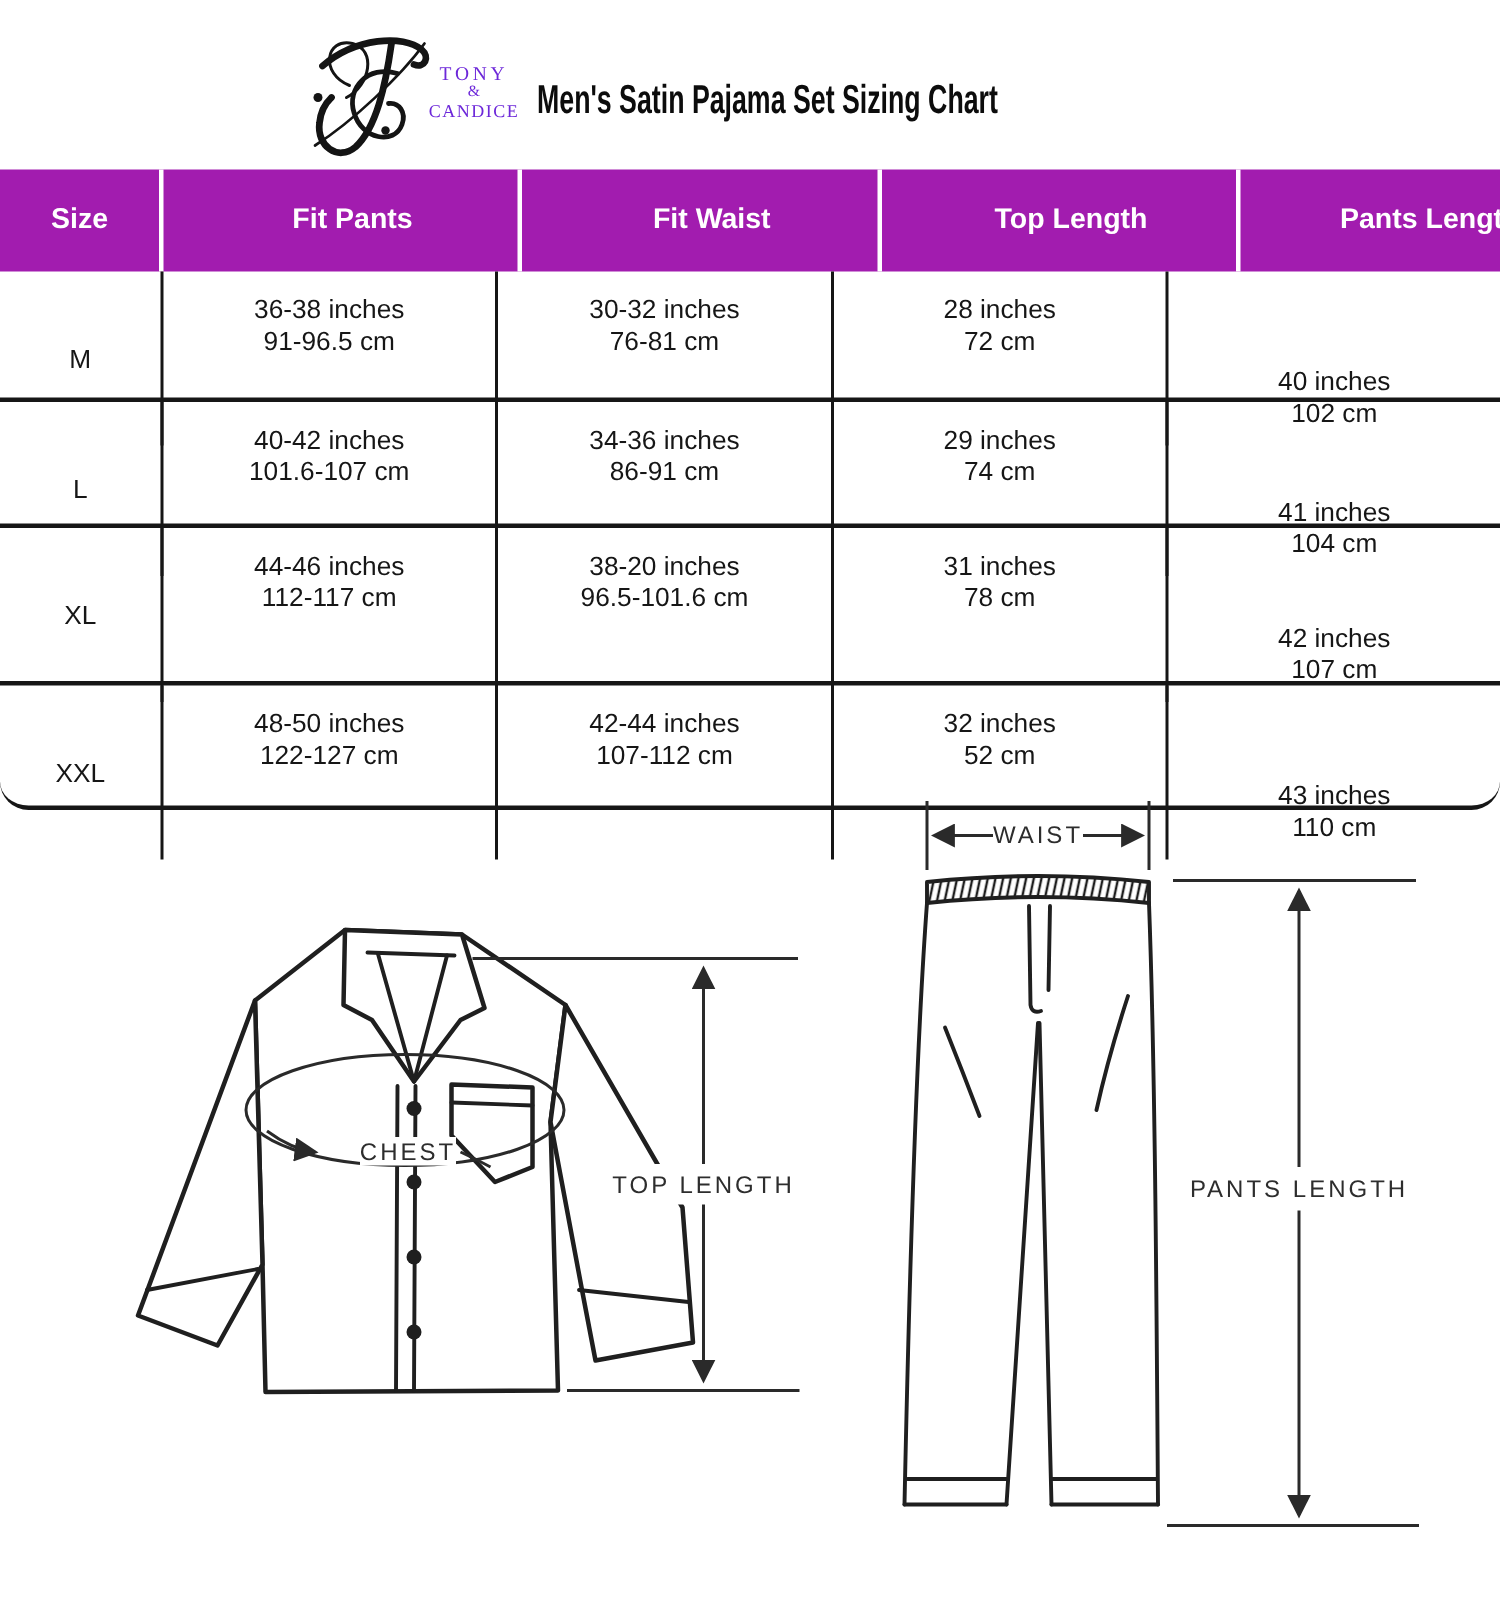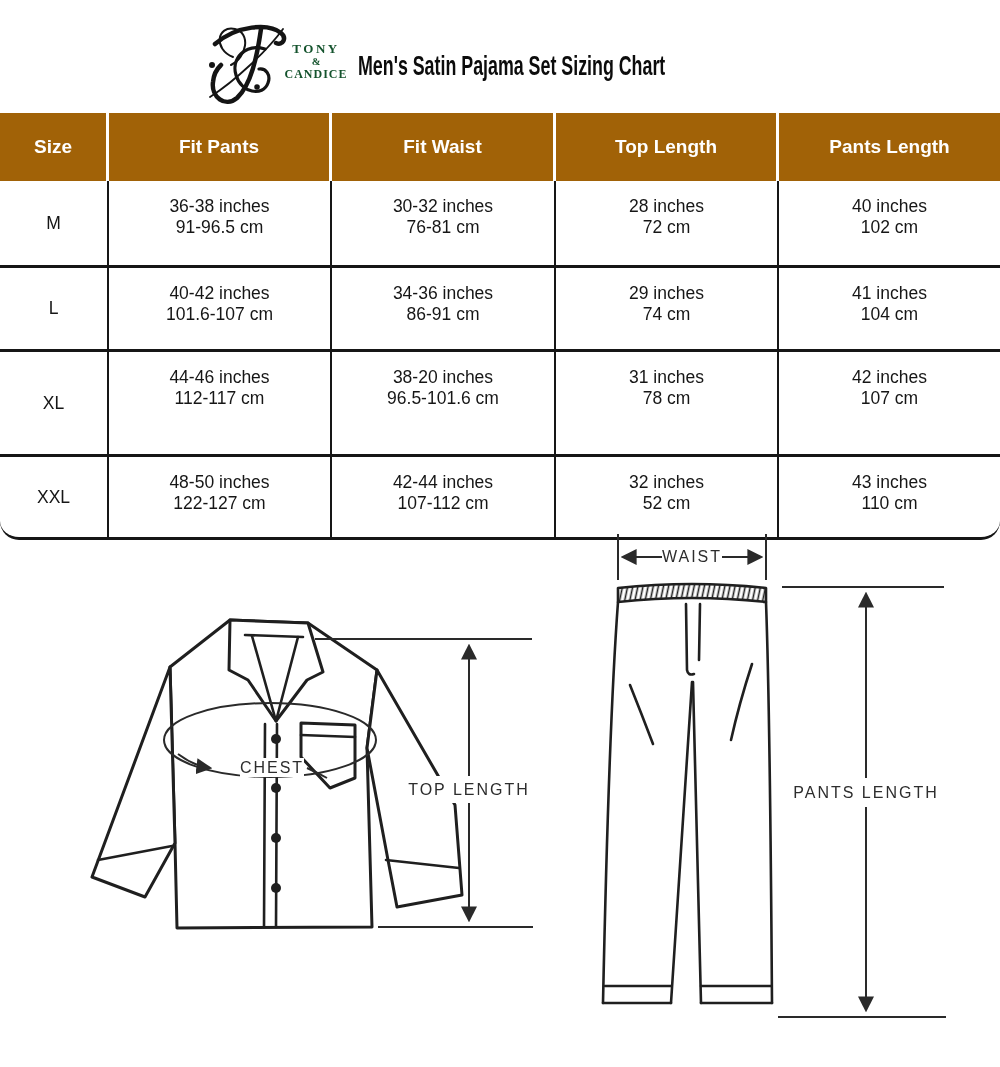--- a/index.html
+++ b/index.html
@@ -2,41 +2,41 @@
 <html><head>
 <meta charset="utf-8">
 <style>
   html,body{margin:0;padding:0;background:#ffffff;}
   .page{position:relative;width:1000px;height:1067px;background:#ffffff;overflow:hidden;
         font-family:"Liberation Sans",sans-serif;color:#161616;}
 
   
   .logo-svg{position:absolute;left:203px;top:17px;}
   .brand{position:absolute;left:284px;top:42px;width:64px;text-align:center;
-         font-family:"Liberation Serif",serif;color:#14532d;line-height:1.05;font-weight:bold;}
+         font-family:"Liberation Serif",serif;color:#6d28d9;line-height:1.05;}
   .brand .t{font-size:13px;letter-spacing:2.5px;}
   .brand .amp{font-size:10.5px;}
   .brand .c{font-size:12px;letter-spacing:1px;margin-top:1px;}
   .title{position:absolute;left:358px;top:52px;height:28px;line-height:28px;
          font-weight:700;font-size:27px;color:#0c0c0c;white-space:nowrap;
          transform:scaleX(0.66);transform-origin:left center;}
 
   
   .sizing-table{position:absolute;left:0;top:113px;width:1000px;}
   .grid-row{display:grid;grid-template-columns:109px 223px 224px 223px 221px;box-sizing:border-box;}
-  .thead{height:68px;background:#a16207;color:#ffffff;}
+  .thead{height:68px;background:#a21caf;color:#ffffff;gap:16px;}
   .thead .th{display:flex;align-items:center;justify-content:center;
              font-weight:700;font-size:19px;border-right:3px solid #ffffff;}
   .thead .th:last-child{border-right:none;}
   .trow{border-bottom:3px solid #161616;}
   .trow.r1{height:87px;} .trow.r2{height:84px;} .trow.r3{height:105px;} .trow.r4{height:83px;border-radius:19px;}
   .td{border-right:2px solid #161616;display:flex;flex-direction:column;
       justify-content:flex-start;align-items:center;
       padding:15px 0 11px;box-sizing:border-box;font-size:17.5px;}
-  .td:last-child{border-right:none;}
+  .td:last-child{border-right:none;margin-top:48px;}
   .td.size{justify-content:center;padding:0;}
 
   
   .shirt-svg{position:absolute;left:60px;top:560px;}
   .pants-svg{position:absolute;left:540px;top:530px;}
   svg .garment{fill:#ffffff;stroke:#1f1f1f;stroke-width:3;stroke-linejoin:round;}
   svg .gline{fill:none;stroke:#1f1f1f;stroke-width:2.6;stroke-linecap:round;}
   svg .thin{fill:none;stroke:#2a2a2a;stroke-width:2;}
   svg .dim{fill:none;stroke:#2a2a2a;stroke-width:2;}
   svg .lbl{font-family:"Liberation Sans",sans-serif;font-size:16px;letter-spacing:2px;

